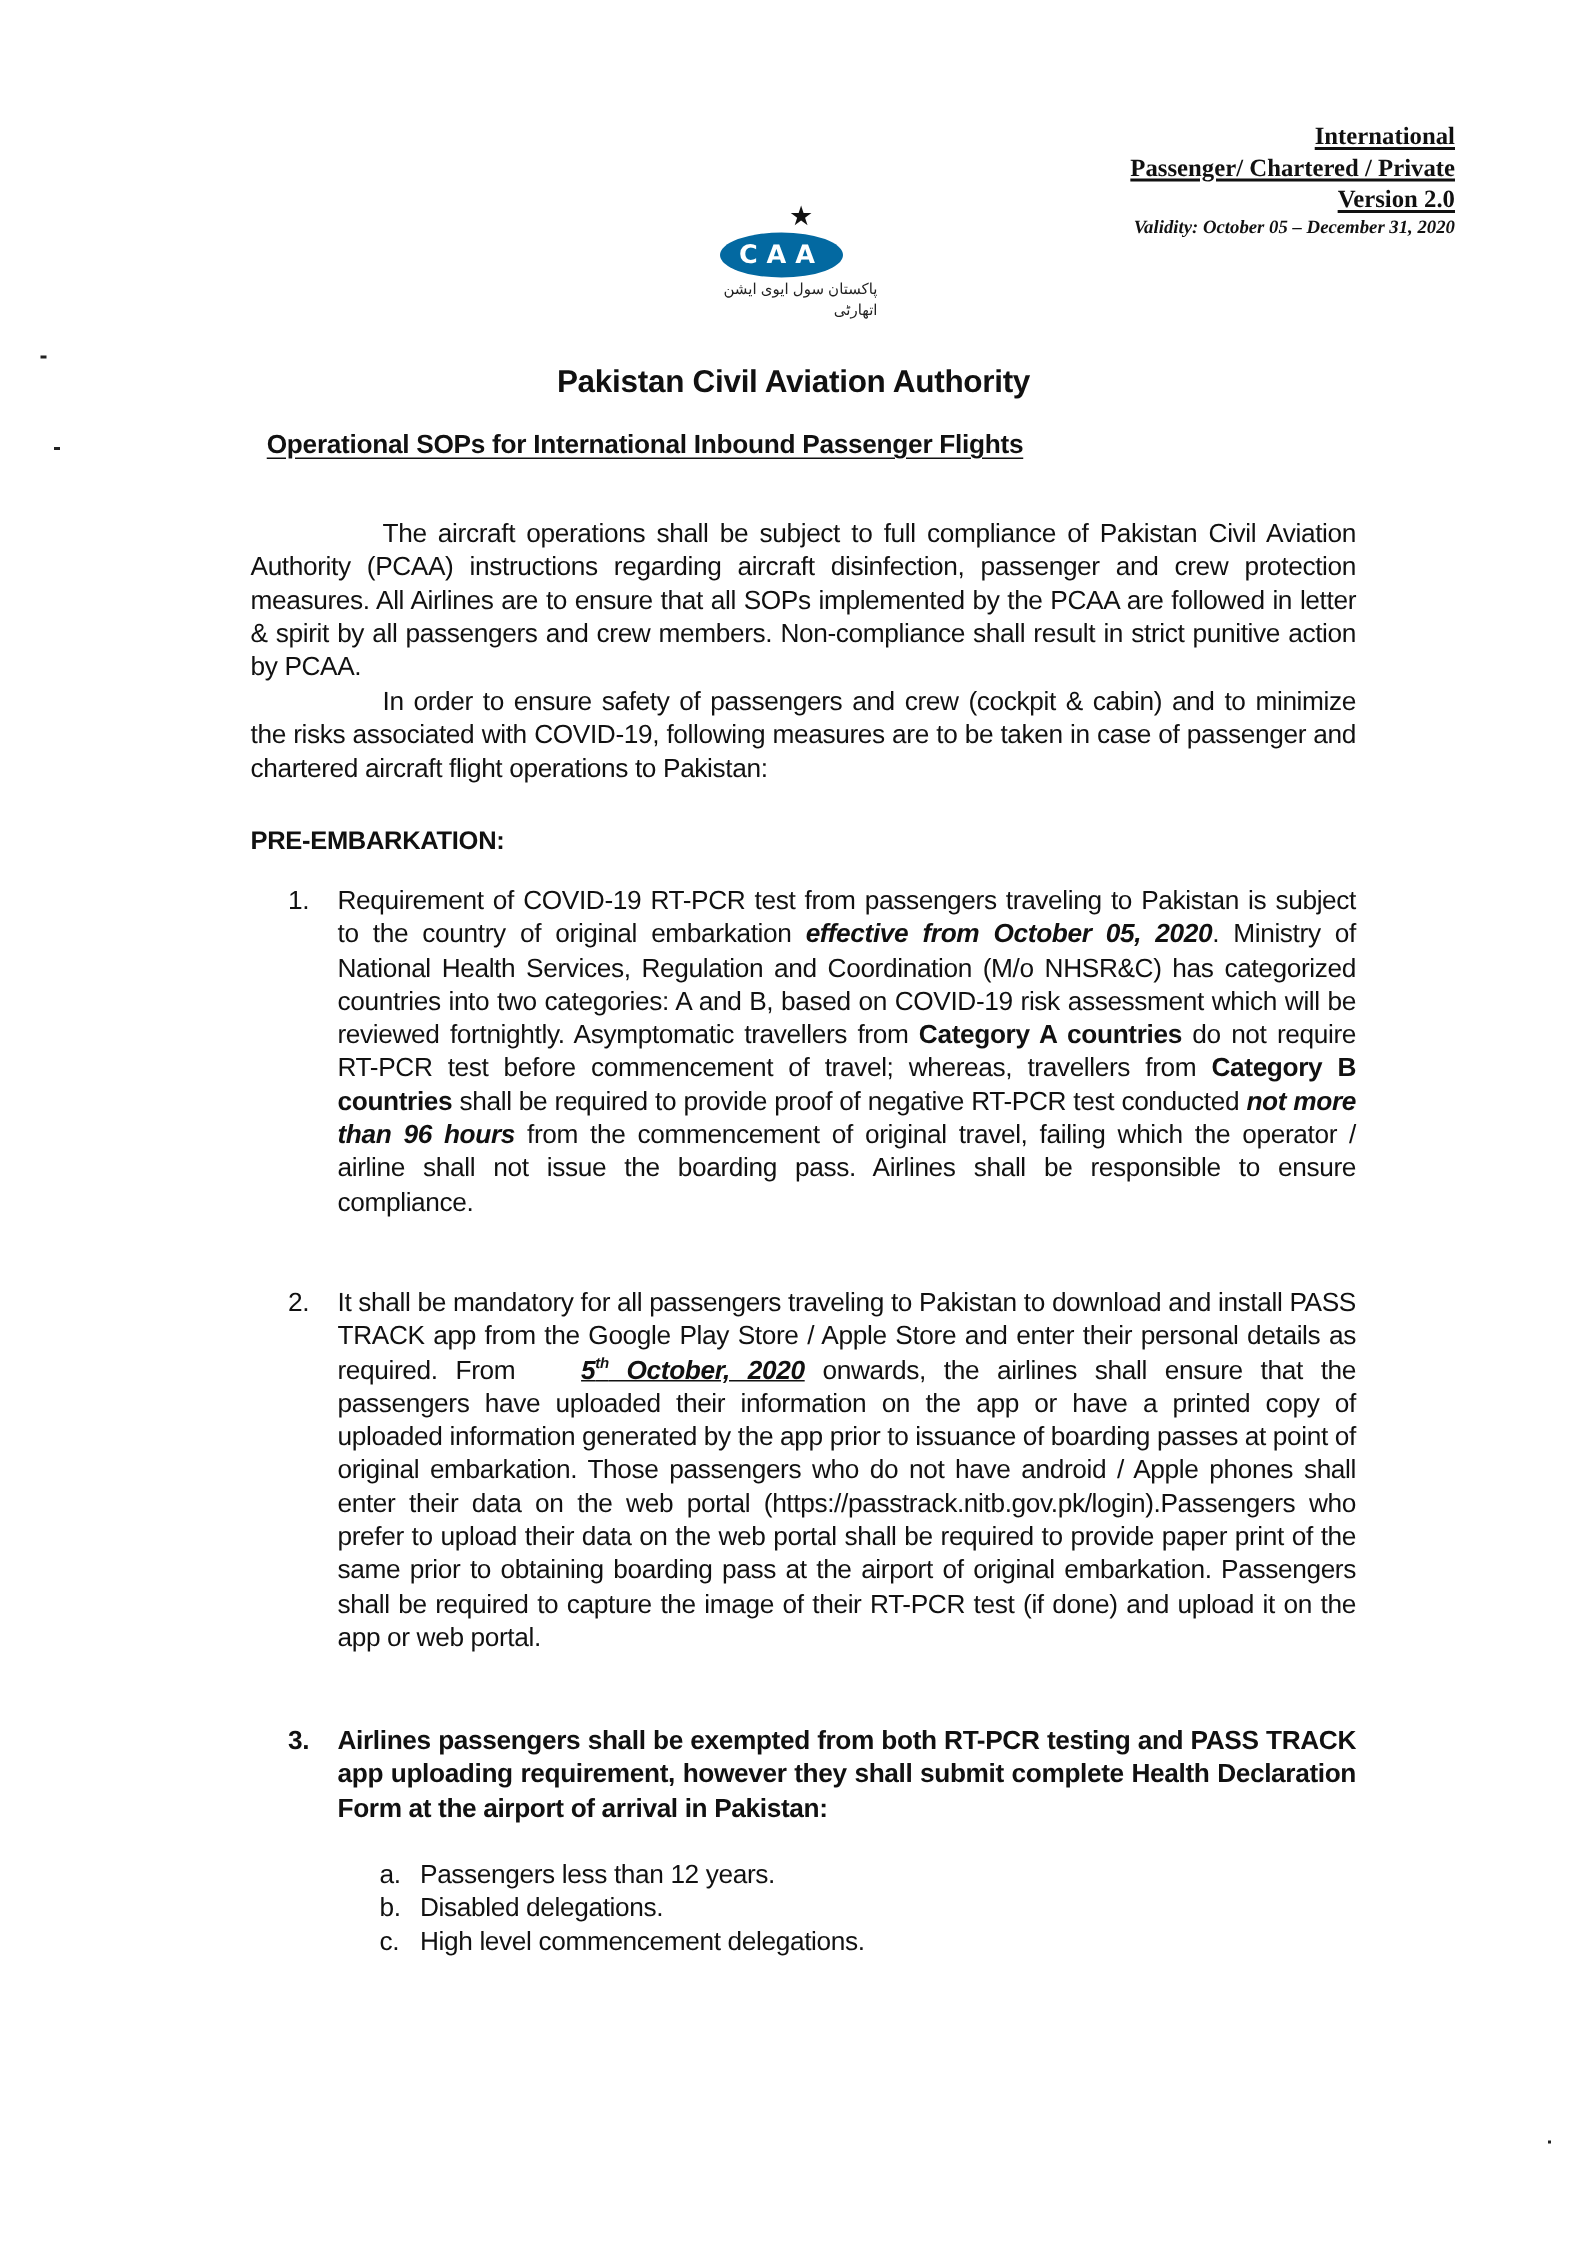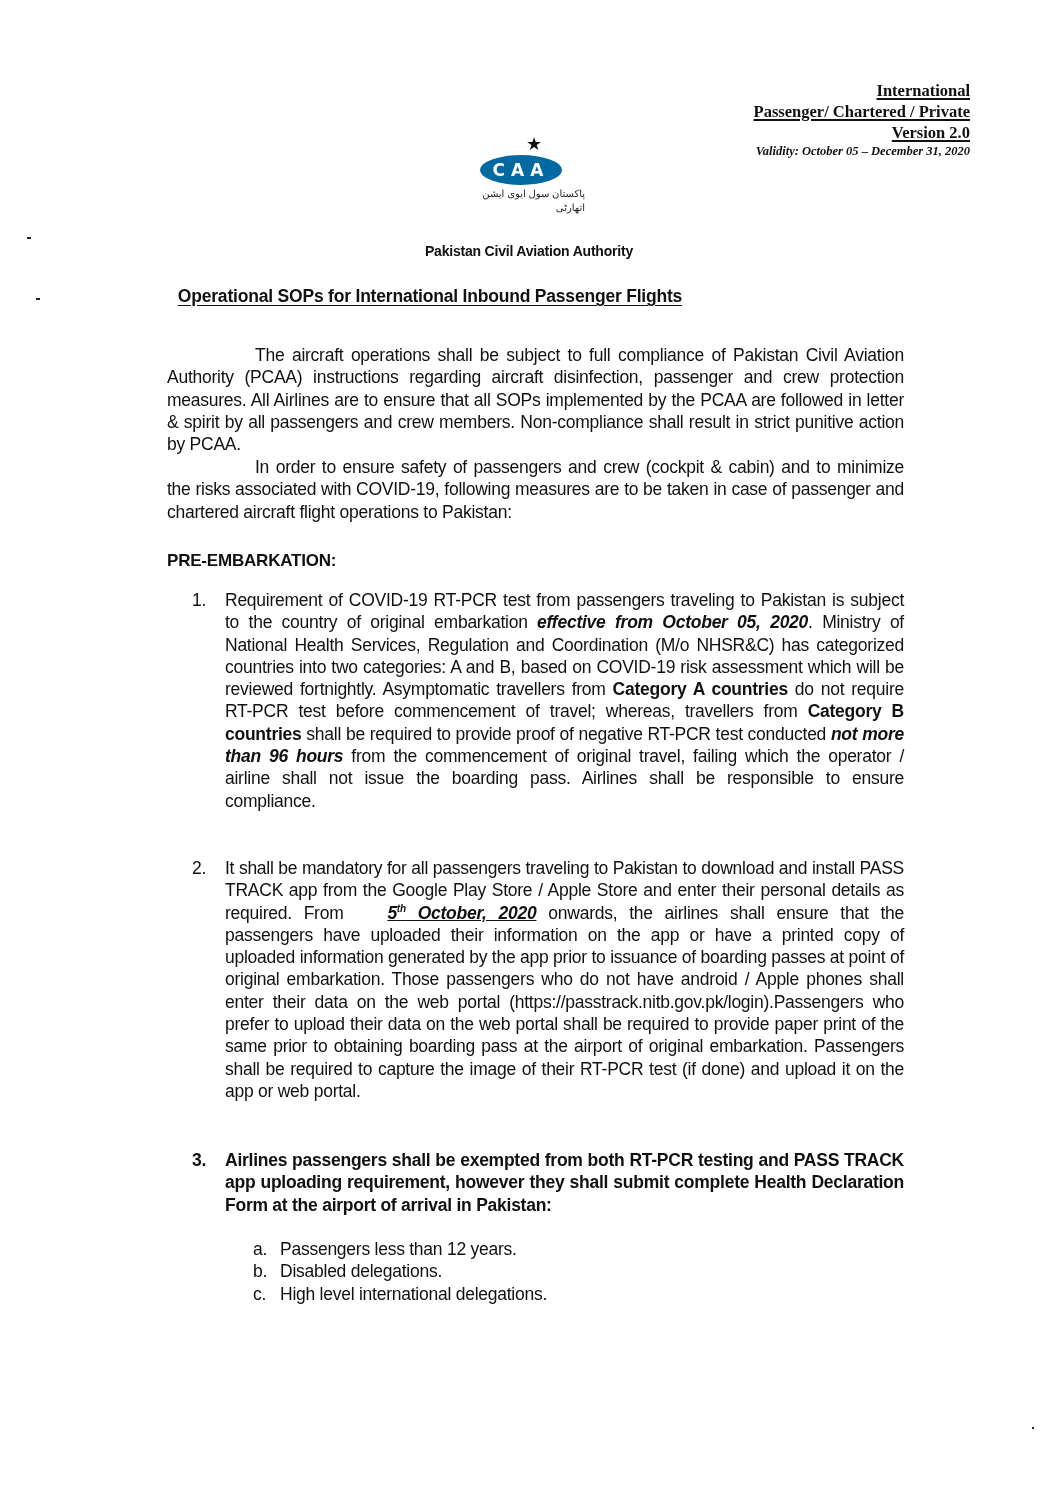--- a/index.html
+++ b/index.html
@@ -19,21 +19,21 @@
     .logo { position:absolute; left:475px; top:135px; width:110px; height:80px; }
     .logo .star { position:absolute; left:51px; top:0; font-size:18px; line-height:18px; }
     .logo .ellipse {
       position:absolute; left:5px; top:20px; width:82px; height:30px; background:#0369a1; border-radius:50%;
       color:#fff; text-align:center; font-weight:bold; font-size:17px; line-height:30px; letter-spacing:6px;
       font-family:"DejaVu Sans", sans-serif;
     }
     .logo .urdu { position:absolute; left:0; top:52px; width:110px; font-size:10px; line-height:14px; color:#222; }
 
     .title {
-      position:absolute; left:0; width:1058px; text-align:center; font-weight:bold; font-size:14px;
+      position:absolute; left:0; width:1058px; text-align:center; font-weight:bold; font-size:21px;
       top:243px; letter-spacing:-0.2px;
     }
     .subtitle {
       position:absolute; left:0; width:860px; text-align:center; font-weight:bold; font-size:17.5px;
       top:286px; text-decoration:underline; text-underline-offset:3px; letter-spacing:-0.2px;
     }
 
     .para {
       position:absolute; left:167px; width:737px; font-size:17.5px; line-height:22.3px;
       text-align:justify; letter-spacing:-0.25px;
@@ -113,20 +113,20 @@
     <div class="subitem">
       <span class="letter">a.</span>
       <span class="txt">Passengers less than 12 years.</span>
     </div>
     <div class="subitem">
       <span class="letter">b.</span>
       <span class="txt">Disabled delegations.</span>
     </div>
     <div class="subitem">
       <span class="letter">c.</span>
-      <span class="txt">High level international delegations.</span>
+      <span class="txt">High level commencement delegations.</span>
     </div>
   </div>
 
   <div class="speck" style="left:27px;top:237px;width:4px;height:2px;"></div>
   <div class="speck" style="left:36px;top:298px;width:4px;height:2px;"></div>
   <div class="speck" style="left:1032px;top:1427px;width:2px;height:2px;"></div>
 </div>
 
 </body></html>

